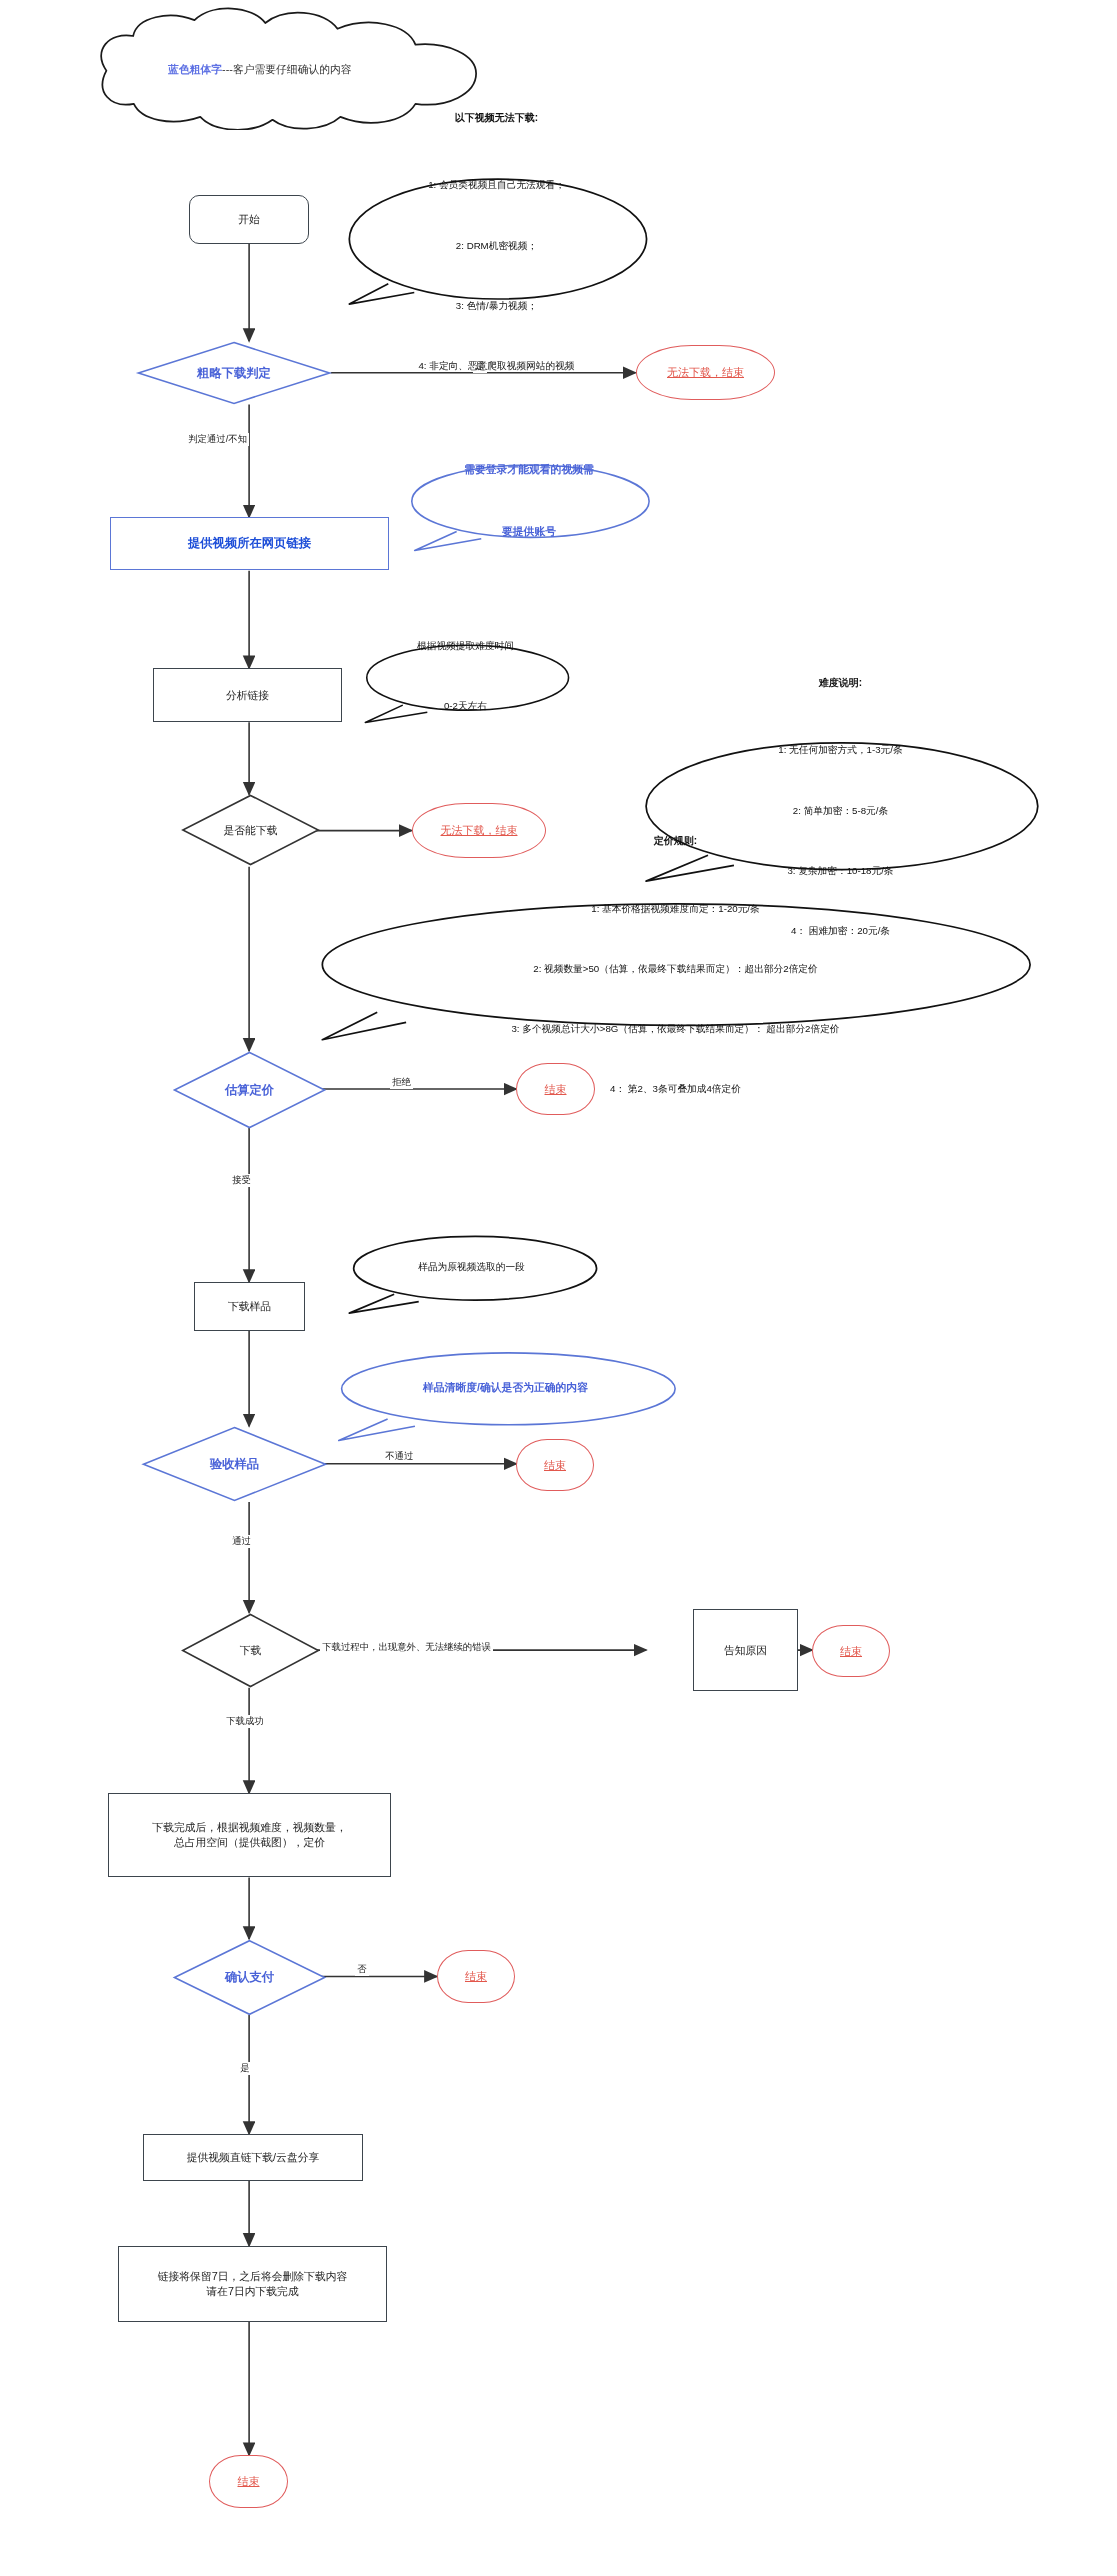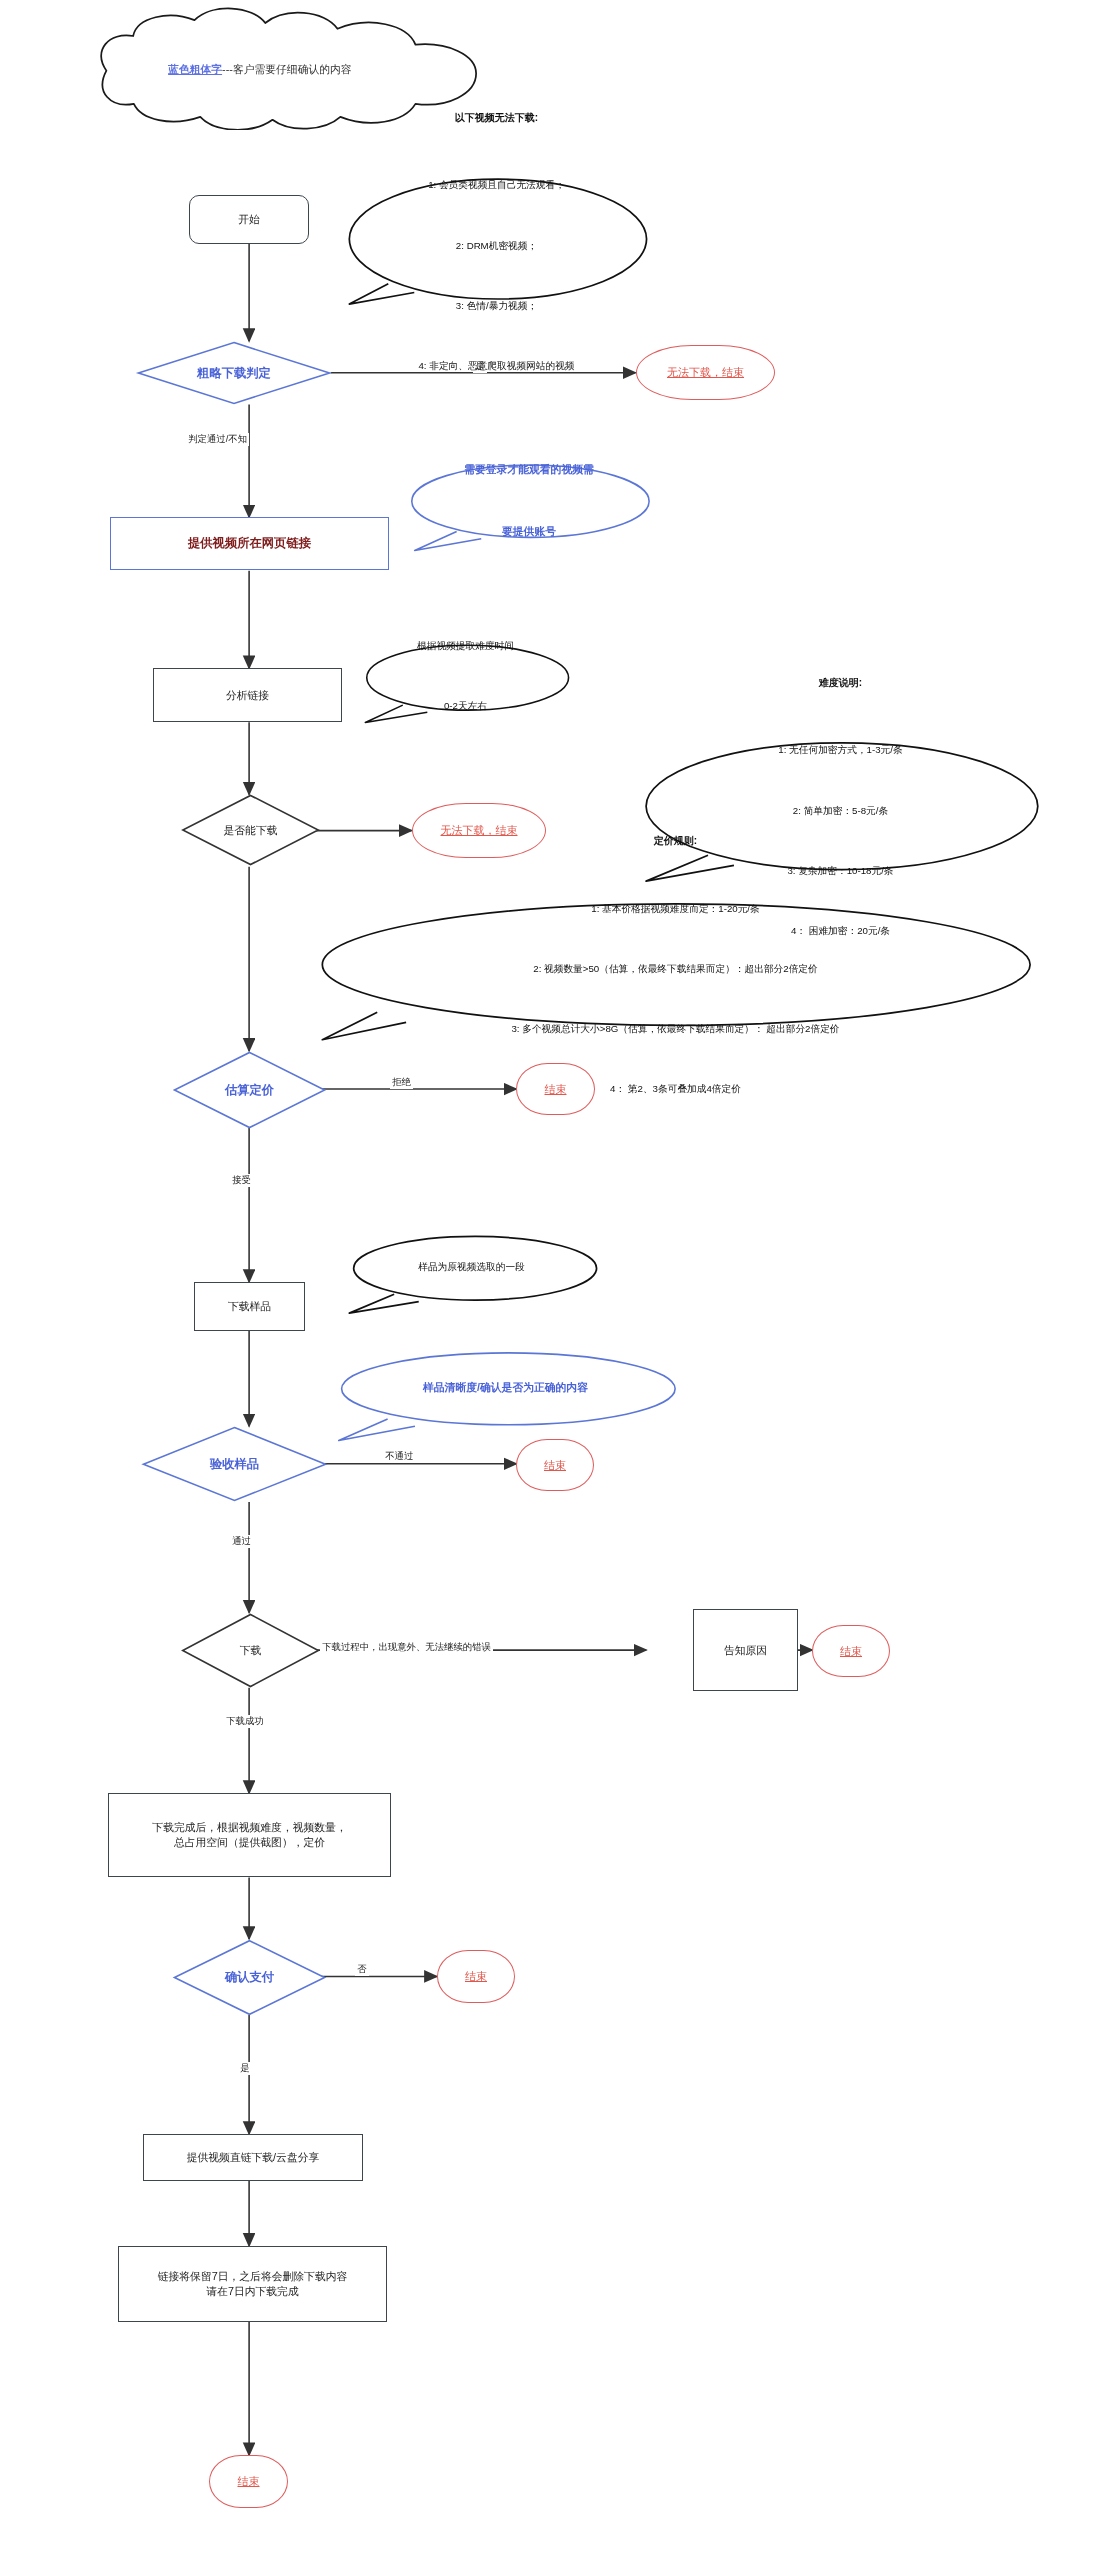--- a/index.html
+++ b/index.html
@@ -7,21 +7,21 @@
   #canvas{position:relative;width:1117px;height:2576px;background:#fff;overflow:hidden;}
 
   .node{position:absolute;box-sizing:border-box;display:flex;align-items:center;justify-content:center;text-align:center;}
   .node .lbl{white-space:pre-line;line-height:1.35;}
 
   
   .rect{border:1.4px solid #3d454d;background:#fff;}
   .rect .lbl{font-size:10.8px;color:#222;}
 
   .rect-blue{border:1.4px solid #5b76d6;background:#fff;}
-  .rect-blue .lbl{font-size:12.3px;color:#7f1d1d;font-weight:bold;}
+  .rect-blue .lbl{font-size:12.3px;color:#1d4ed8;font-weight:bold;}
 
   
   .term{border:1.4px solid #3d454d;background:#fff;border-radius:10px;margin-top:13px;}
   .term .lbl{font-size:10.8px;color:#222;}
 
   .term-red{border:1.4px solid #e05c5c;background:#fff;border-radius:40%/50%;}
   .term-red .lbl{font-size:11px;color:#e2574c;text-decoration:underline;}
 
   
   .diamond{background:transparent;}
@@ -38,21 +38,21 @@
   .callout svg{position:absolute;left:0;top:0;overflow:visible;}
   .callout .ctext{position:relative;z-index:2;display:flex;flex-direction:column;align-items:center;justify-content:center;
                   width:100%;height:100%;text-align:center;box-sizing:border-box;gap:46px;}
   .ctitle{font-weight:bold;font-size:10px;color:#111;margin-bottom:7.2px;}
   .cline{font-size:9.7px;color:#111;line-height:1.45;}
   .callout.blue .cline,.callout.blue .ctitle{color:#4a63d8;font-weight:bold;font-size:10.8px;}
 
   
   #cloud-note{position:absolute;}
   #cloud-note .cloudtext{position:absolute;z-index:3;width:100%;text-align:center;font-size:10.8px;color:#333;}
-  #cloud-note .cloudtext .hi{color:#5f72e4;font-weight:bold;text-decoration:underline;}
+  #cloud-note .cloudtext .hi{color:#5f72e4;font-weight:bold;}
 
   svg.links{position:absolute;left:0;top:0;width:1117px;height:2576px;pointer-events:none;}
 </style>
 </head>
 <body>
 
 <div id="canvas">
 
   <svg class="links" viewBox="0 0 1547 3567">
     <defs>

